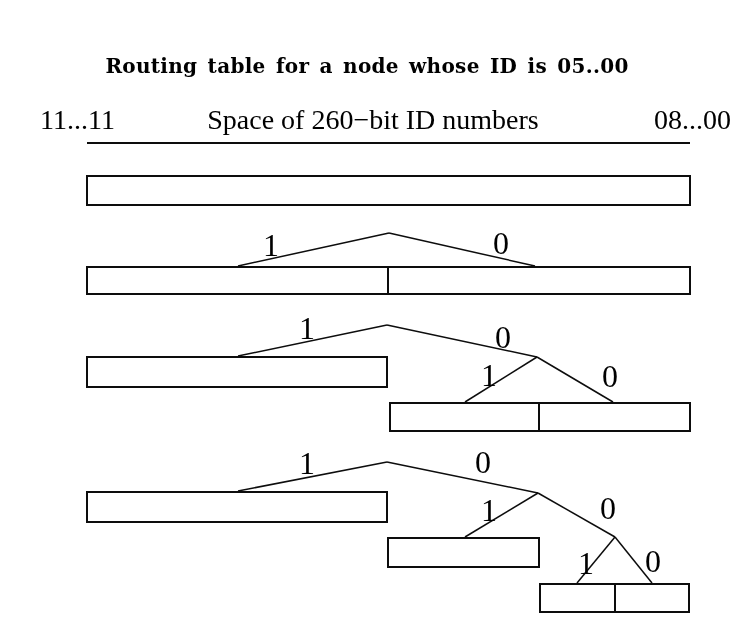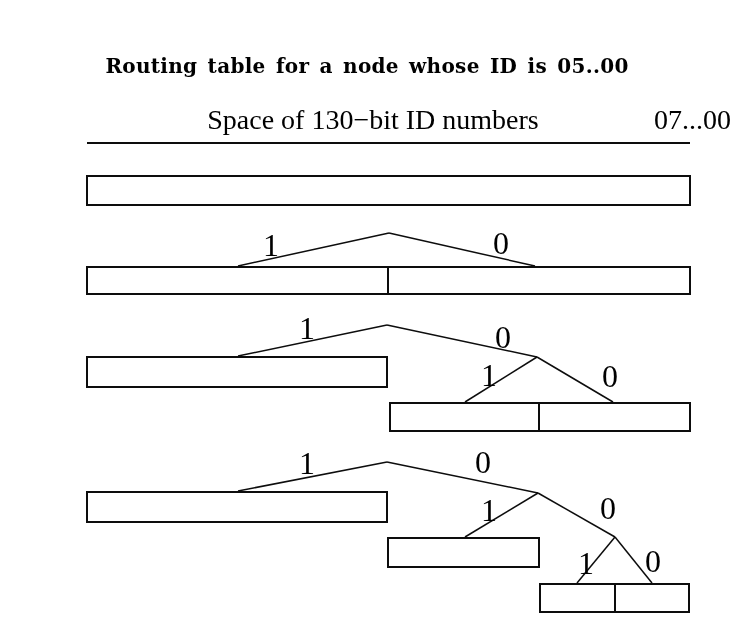--- a/index.html
+++ b/index.html
@@ -43,22 +43,23 @@
     line-height: 1;
     white-space: nowrap;
   }
 </style>
 </head>
 <body>
 
 <div id="figure">
 
   <div class="fig-title">Routing table for a node whose ID is 05..00</div>
-  <div class="axis-label axis-center">Space of 130−bit ID numbers</div>
-  <div class="axis-label axis-right">07...00</div>
+  <div class="axis-label axis-left">11...11</div>
+  <div class="axis-label axis-center">Space of 260−bit ID numbers</div>
+  <div class="axis-label axis-right">08...00</div>
 
   <svg id="tree-svg" width="742" height="640" viewBox="0 0 742 640">
     <g stroke="#0d0d0d" fill="none" stroke-width="2">
 
       <line x1="87" y1="143" x2="690" y2="143"></line>
 
       <rect x="87" y="176" width="603" height="29" fill="#ffffff"></rect>
 
       <rect x="87" y="267" width="603" height="27" fill="#ffffff"></rect>
       <line x1="388" y1="267" x2="388" y2="294"></line>

